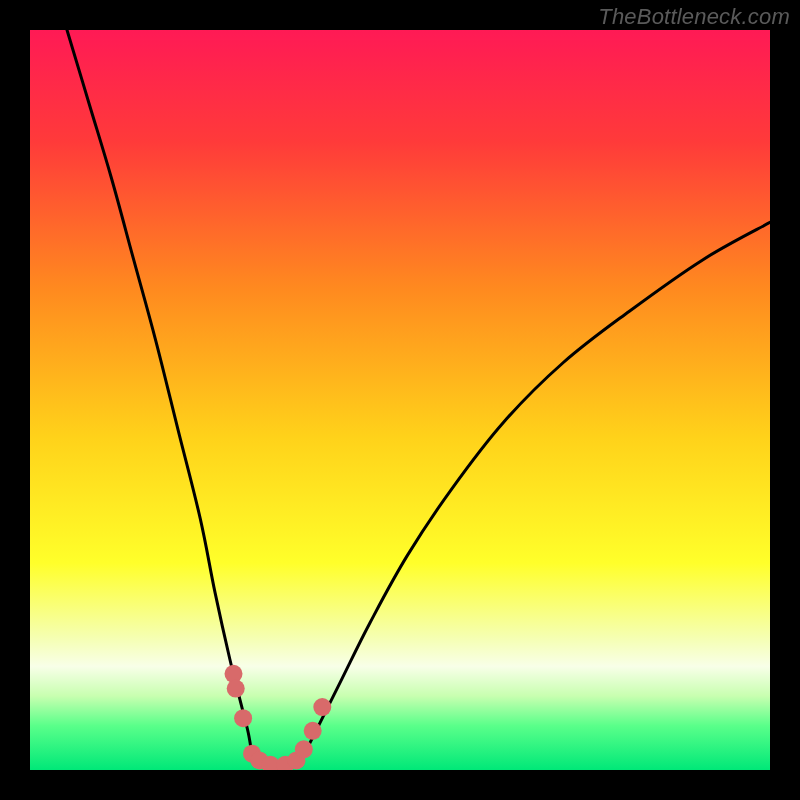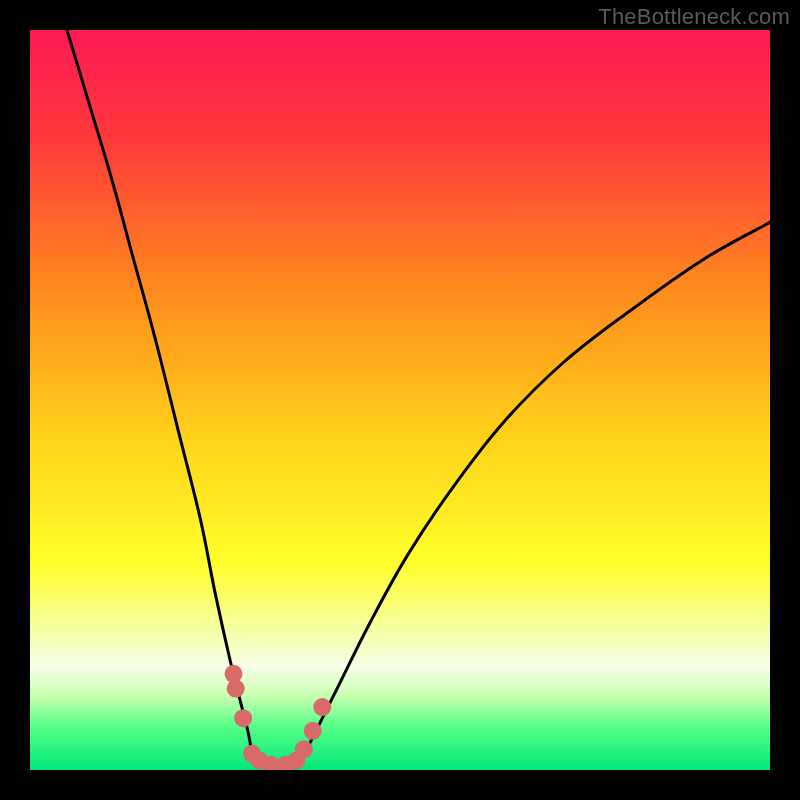--- a/index.html
+++ b/index.html
@@ -27,20 +27,21 @@
     height: 740px;
   }
   .watermark {
     position: absolute;
     top: 4px;
     right: 10px;
     color: #5a5a5a;
     font-size: 22px;
     font-weight: 500;
     letter-spacing: 0.2px;
+    font-style: italic;
   }
   svg {
     display: block;
   }
 </style>
 </head>
 <body>
 
 <div class="frame">
   <div class="watermark">TheBottleneck.com</div>

